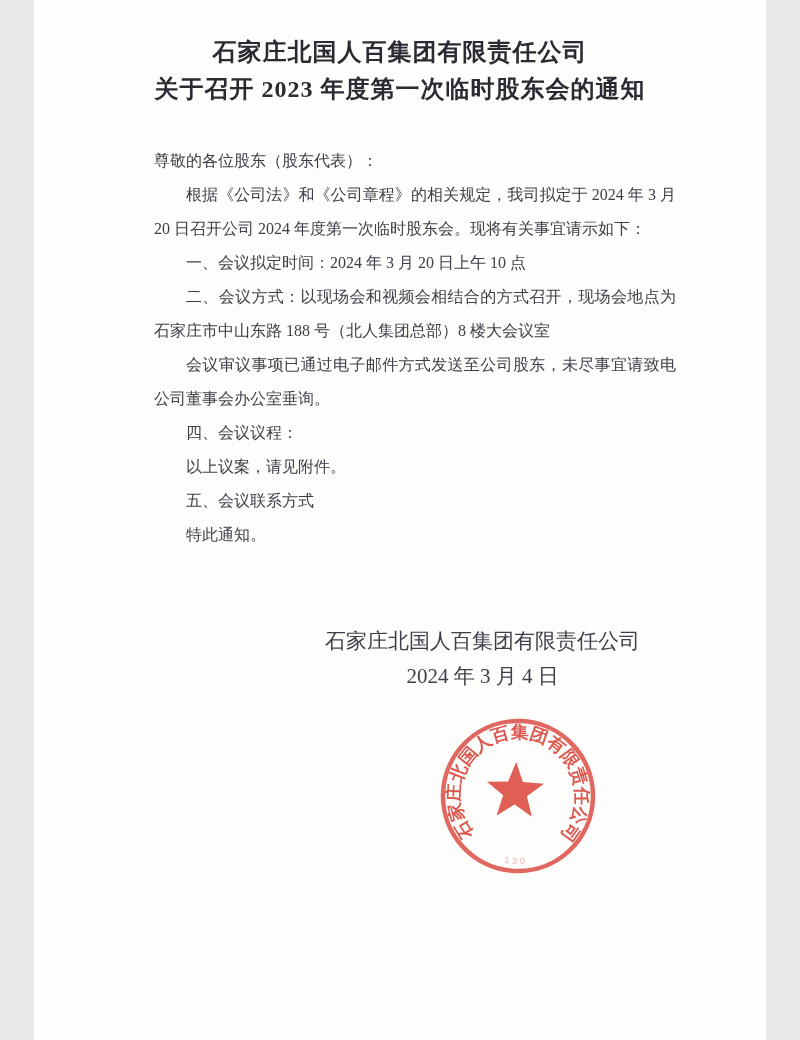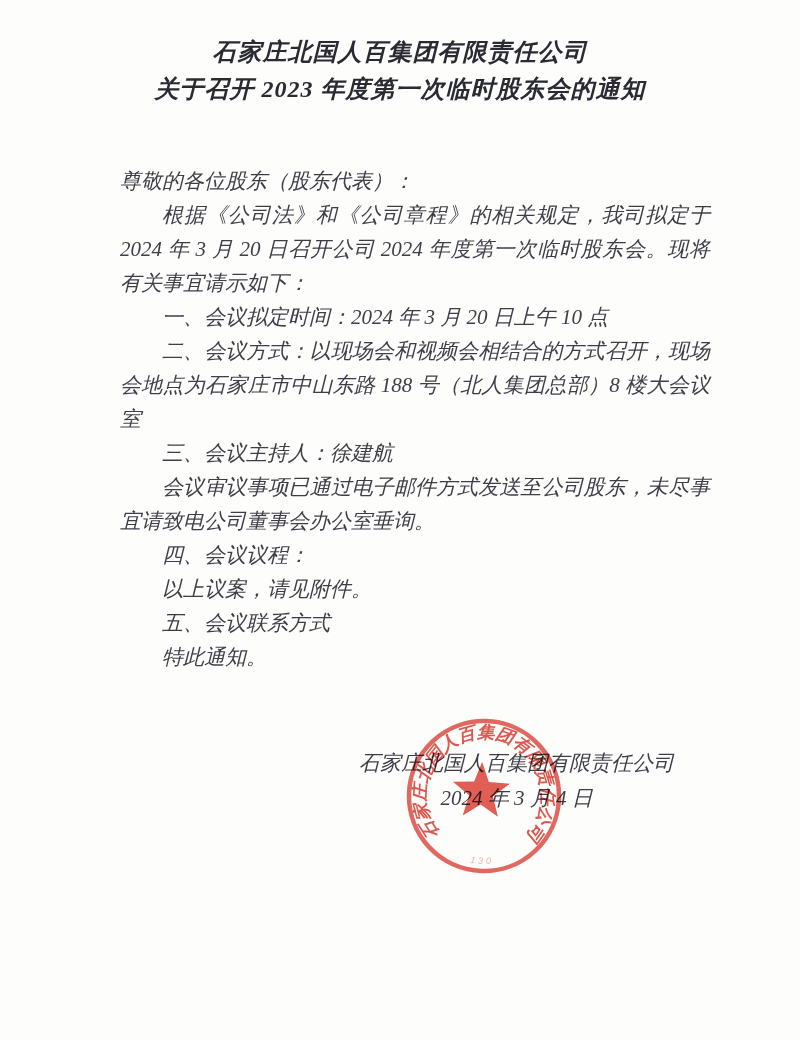--- a/index.html
+++ b/index.html
@@ -1,33 +1,32 @@
 <!DOCTYPE html>
 <html><head>
 <meta charset="utf-8">
 <style>
   html,body { margin:0; padding:0; background:#e9e9e9; }
   .page {
     position:relative;
-    width:800px; height:1040px;
+    width:732px; height:1040px;
     margin:0 auto;
     background:#fdfdfc;
     overflow:hidden;
     font-family:"Liberation Serif","DejaVu Serif",serif;
     color:#3e3e48;
-    font-style:italic;
   }
   .titles { padding-top:34px; text-align:center; }
   .title-line {
     font-size:24px; font-weight:700; line-height:37px;
     color:#2a2a33; letter-spacing:1px;
   }
   .content {
-    margin:56px 90px 0 120px;
-    font-size:21px; line-height:34px;
+    margin:36px 90px 0 120px;
+    font-size:16px; line-height:34px;
     text-align:justify;
   }
   .content p { margin:0; }
   .indent { text-indent:2em; }
   .contact-row1 { text-indent:2em; }
   .contact-row1 .phone-group { margin-left:1.9em; }
   .contact-row2 { text-indent:0; }
   .contact-row2 .name2 { margin-left:95px; }
   .contact-row2 .phone2 { margin-left:194px; }
   .signature {
@@ -55,21 +54,20 @@
   <div class="titles">
     <div class="title-line">石家庄北国人百集团有限责任公司</div>
     <div class="title-line">关于召开 2023 年度第一次临时股东会的通知</div>
   </div>
 
   <div class="content">
     <p>尊敬的各位股东（股东代表）：</p>
     <p class="indent">根据《公司法》和《公司章程》的相关规定，我司拟定于 2024 年 3 月 20 日召开公司 2024 年度第一次临时股东会。现将有关事宜请示如下：</p>
     <p class="indent">一、会议拟定时间：2024 年 3 月 20 日上午 10 点</p>
     <p class="indent">二、会议方式：以现场会和视频会相结合的方式召开，现场会地点为石家庄市中山东路 188 号（北人集团总部）8 楼大会议室</p>
-    <p class="indent">三、会议主持人：徐建航</p>
     <p class="indent">会议审议事项已通过电子邮件方式发送至公司股东，未尽事宜请致电公司董事会办公室垂询。</p>
     <p class="indent">四、会议议程：</p>
     <p class="indent">以上议案，请见附件。</p>
     <p class="indent">五、会议联系方式</p>
 
 
 
     <p class="indent">特此通知。</p>
   </div>
 

